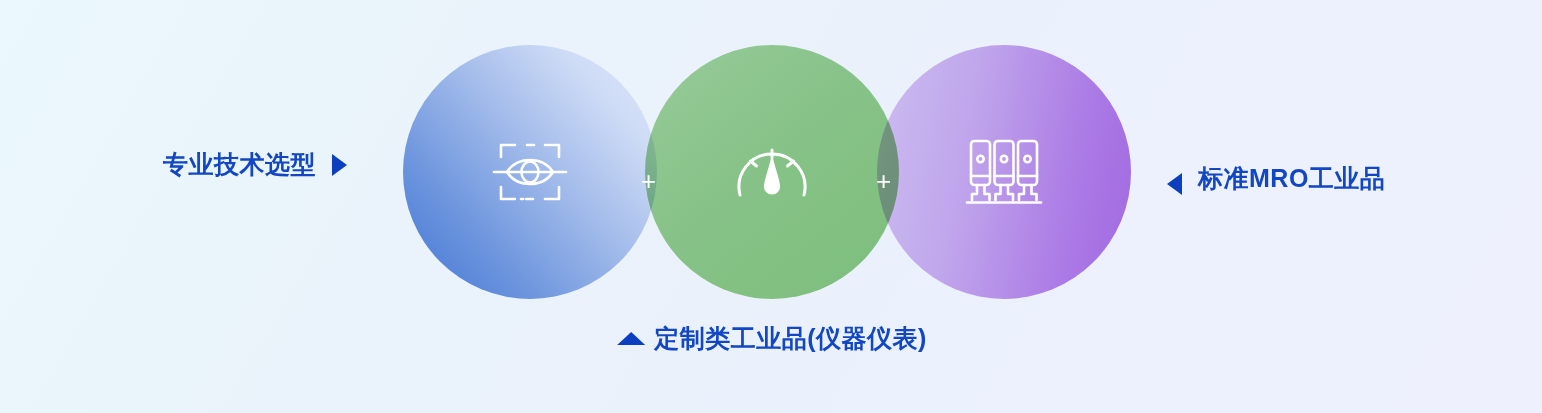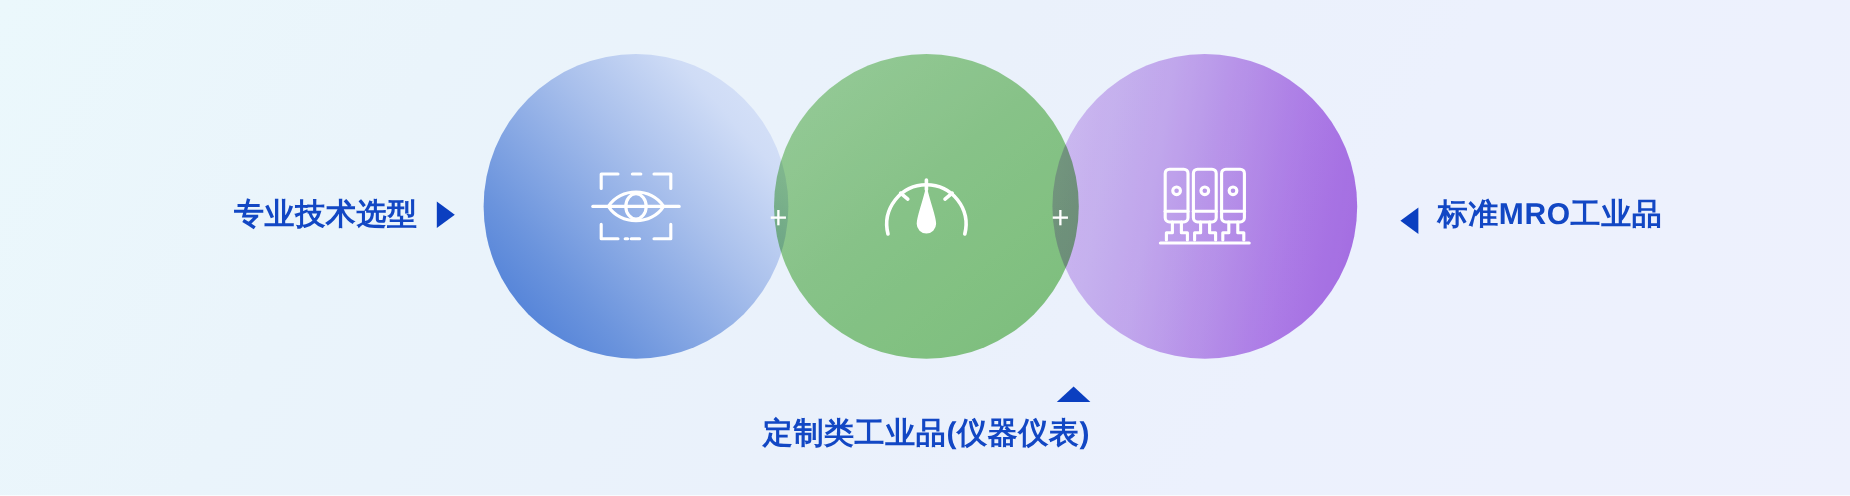--- a/index.html
+++ b/index.html
@@ -95,21 +95,21 @@
     position: absolute;
     display: flex;
     align-items: center;
     gap: 16px;
     color: #1247c4;
     font-size: 25px;
     font-weight: 700;
     letter-spacing: 0.5px;
     white-space: nowrap;
   }
-  #label-left  { left: 163px; top: 162px; margin-left: 32px; }
+  #label-left  { left: 163px; top: 148px; }
   #label-right { left: 1167px; top: 162px; align-items: flex-end; }
 
   .tri {
     width: 0;
     height: 0;
     display: inline-block;
   }
   .tri-right {
     border-top: 11px solid transparent;
     border-bottom: 11px solid transparent;
@@ -142,22 +142,21 @@
     font-weight: 700;
     letter-spacing: 0.5px;
     white-space: nowrap;
   }
   
   #label-bottom-inner {
     position: absolute;
     left: 772px;
     transform: translateX(-50%);
     display: flex;
-    flex-direction: column;
-    align-items: flex-end;
+    align-items: center;
     gap: 9px;
   }
 </style>
 </head>
 <body>
 
 <div id="stage">
 
   <div class="circle" id="circle-blue"></div>
   <div class="circle" id="circle-green"></div>

